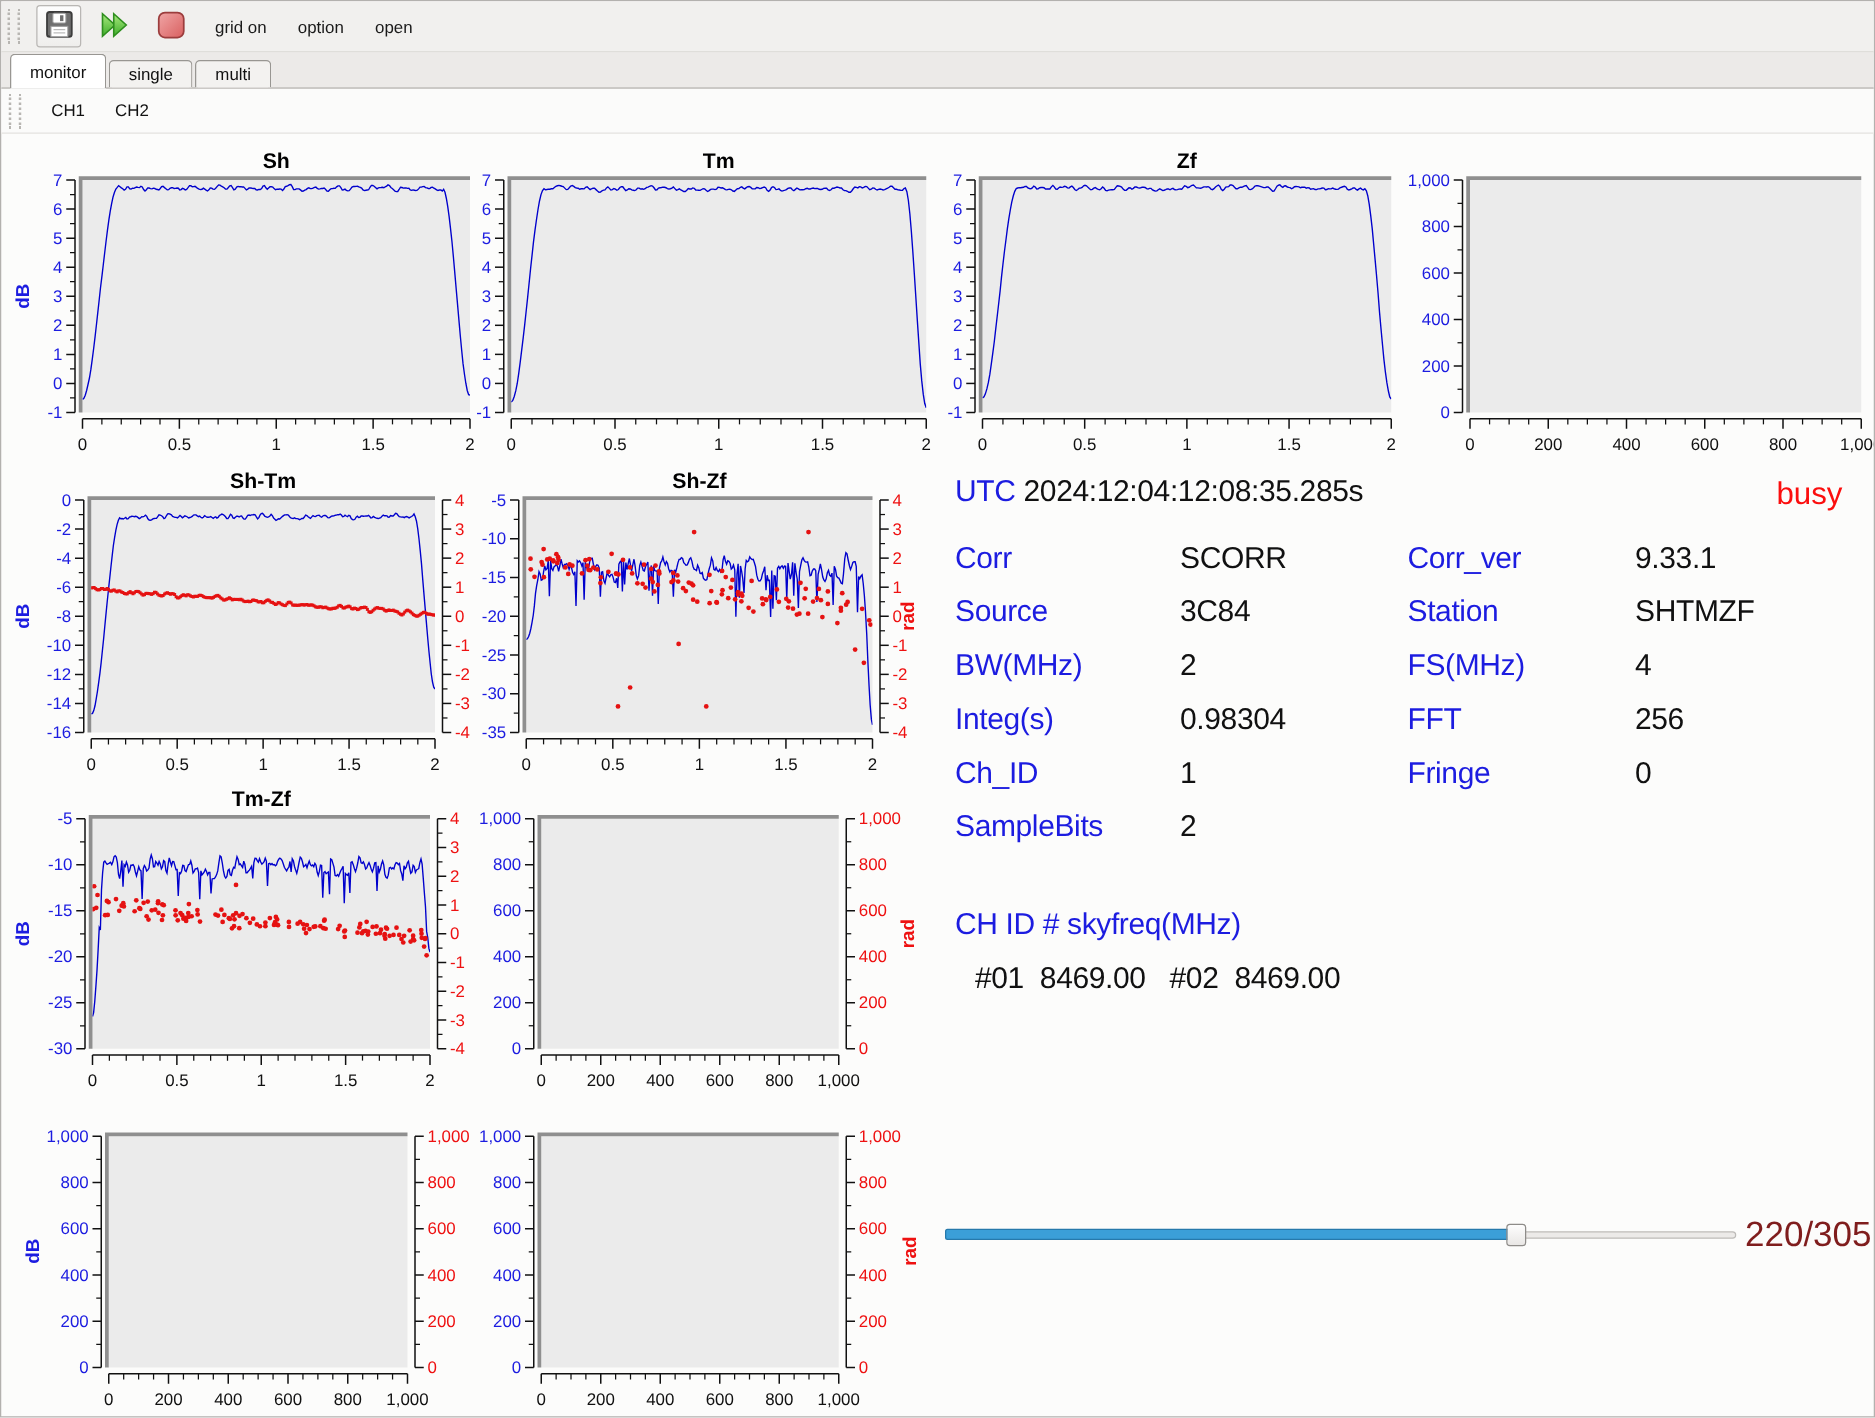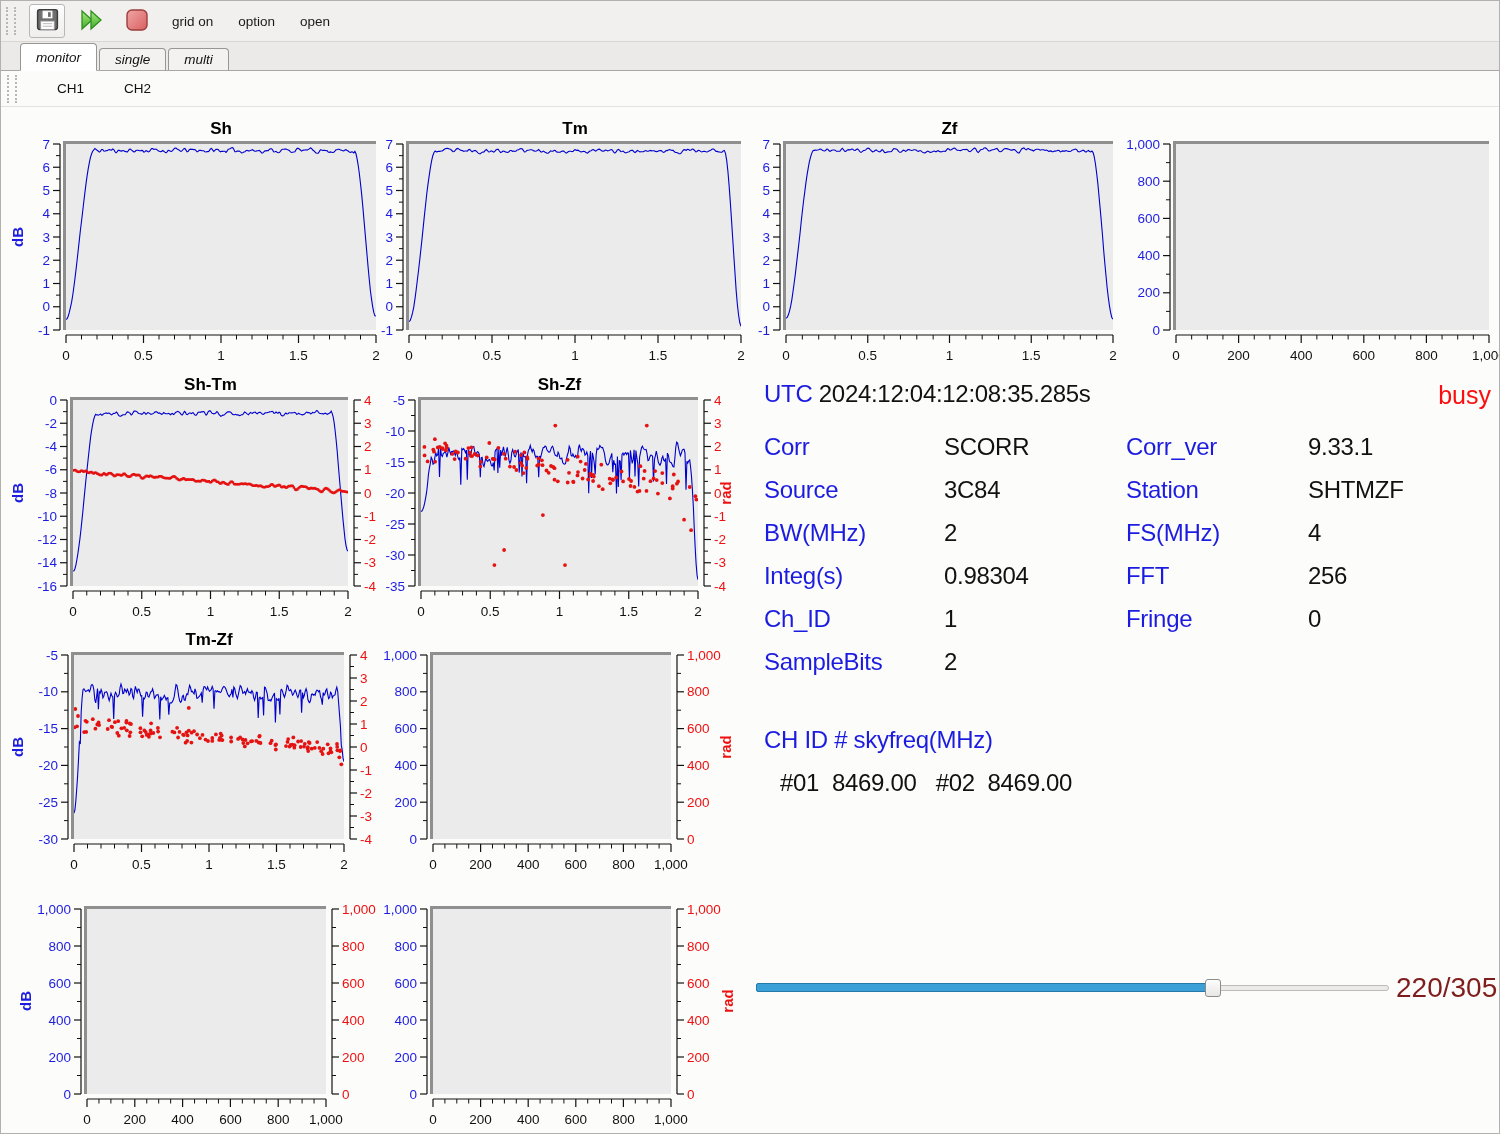--- a/index.html
+++ b/index.html
@@ -4,33 +4,33 @@
 <style>
   html,body{margin:0;padding:0;background:#d8d6d3;font-family:"Liberation Sans","DejaVu Sans",sans-serif;}
   #window{position:relative;width:1500px;height:1134px;background:#fcfcfb;border:1px solid #b3b1ae;box-sizing:border-box;overflow:hidden;}
   
   #toolbar{position:relative;height:40px;background:#f1f0ee;border-bottom:1px solid #d9d7d3;display:flex;align-items:center;gap:9px;padding-left:5px;z-index:5;}
   .grip{width:6px;height:28px;border-left:2px dotted #b8b6b2;border-right:2px dotted #b8b6b2;margin-right:4px;}
   .tbtn{width:36px;height:34px;display:flex;align-items:center;justify-content:center;background:transparent;border:none;padding:0;cursor:pointer;}
   .tbtn.framed{border:1px solid #b9b7b4;border-radius:3px;background:linear-gradient(#fdfdfd,#efeeec);}
   .menu-item{font-size:13.5px;color:#1a1a1a;padding:0 8px;cursor:default;}
   
-  #tabstrip{position:relative;height:28px;background:#eceae8;border-bottom:1px solid #a9a7a3;display:flex;align-items:flex-end;padding-left:19px;z-index:5;font-style:italic;}
+  #tabstrip{position:relative;height:28px;background:#eceae8;border-bottom:1px solid #a9a7a3;display:flex;align-items:flex-end;padding-left:7px;z-index:5;}
   .tab{font-size:13.5px;color:#111;padding:0 15px;height:21px;display:flex;align-items:center;background:#f3f2f0;border:1px solid #989692;border-bottom:none;border-radius:4px 4px 0 0;margin-right:2px;}
   .tab.active{background:#fff;height:26px;margin-bottom:-1px;border-bottom:1px solid #fff;z-index:2;}
   
-  #chbar{position:relative;height:35px;background:#fbfbfa;border-bottom:1px solid #e4e2df;display:flex;align-items:center;gap:32px;padding-left:6px;z-index:5;}
+  #chbar{position:relative;height:35px;background:#fbfbfa;border-bottom:1px solid #e4e2df;display:flex;align-items:center;gap:16px;padding-left:6px;z-index:5;}
   .chbtn{font-size:13.5px;color:#111;padding:2px 4px;cursor:default;}
   
   #plots{position:absolute;left:0;top:0;width:1500px;height:1134px;z-index:1;pointer-events:none;}
   
   .overlay{position:absolute;z-index:3;}
   #utc-line{left:763px;top:379px;font-size:24px;letter-spacing:-0.3px;color:#111;white-space:pre;}
   #utc-line .blue{color:#1c1ce0;}
-  #busy{right:8px;top:380px;font-size:25px;color:#fb0e0e;text-align:right;}
+  #busy{right:25px;top:380px;font-size:25px;color:#fb0e0e;text-align:right;}
   #info-rows{left:763px;top:424px;width:720px;}
   .inforow{height:43px;display:flex;align-items:center;font-size:24px;letter-spacing:-0.3px;}
   .inforow .l{color:#1c1ce0;width:180px;}
   .inforow .v{color:#111;width:182px;}
   .inforow .l2{color:#1c1ce0;width:182px;}
   .inforow .v2{color:#111;flex:1;}
   #sky-label{left:763px;top:725px;font-size:24px;letter-spacing:-0.3px;color:#1c1ce0;}
   #sky-values{left:779px;top:768px;font-size:24px;letter-spacing:-0.3px;color:#111;white-space:pre;}
   
   #slider{left:755px;top:978px;width:633px;height:20px;}

